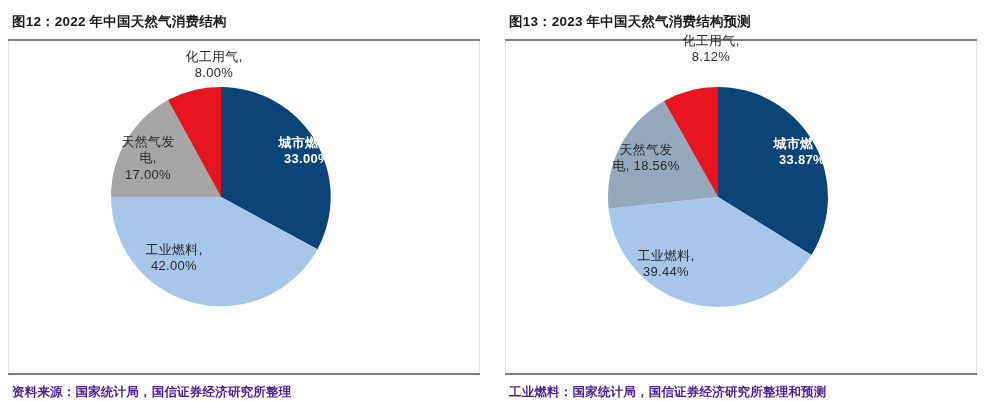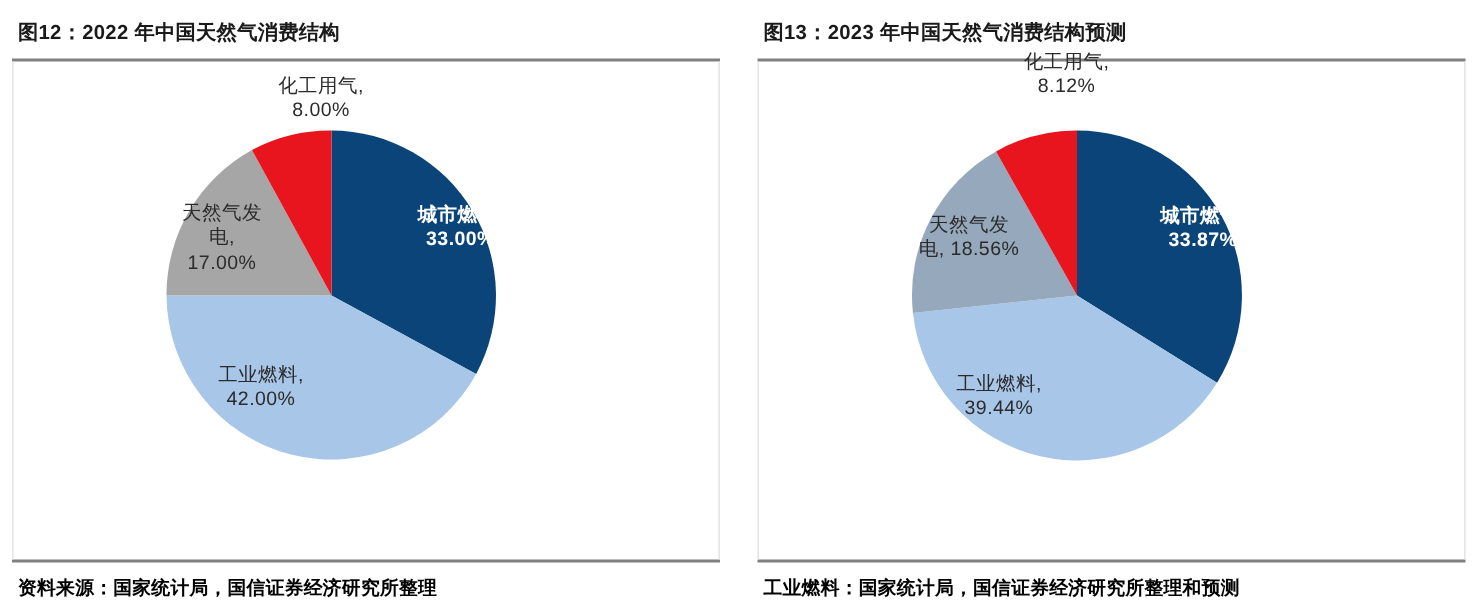--- a/index.html
+++ b/index.html
@@ -51,21 +51,21 @@
   .chart-area {
     position: relative;
     flex: 1 1 auto;
     border-left: 1px solid #e4e4e4;
     border-right: 1px solid #e4e4e4;
     box-sizing: border-box;
   }
   .source {
     font-size: 12.5px;
     font-weight: bold;
-    color: #000000;
+    color: #4c1d95;
     padding: 9px 4px 0 4px;
     white-space: nowrap;
     letter-spacing: 0.2px;
   }
 
   .pie-wrap {
     position: absolute;
     left: 0; top: 0; right: 0; bottom: 0;
   }
   .pie-svg {

